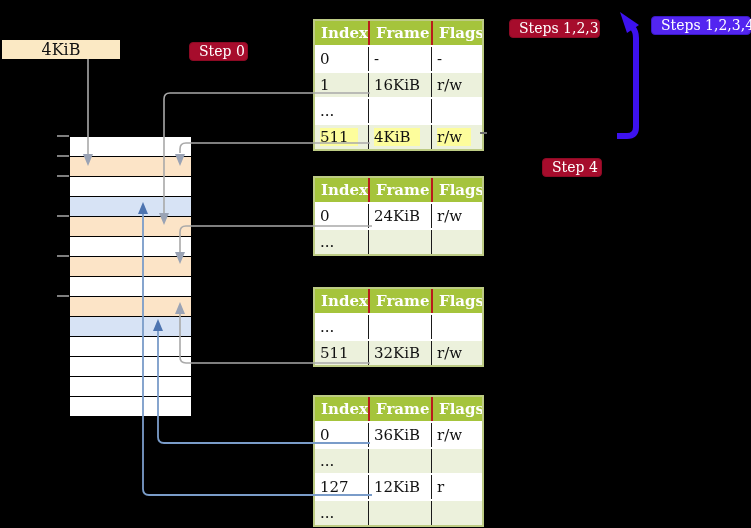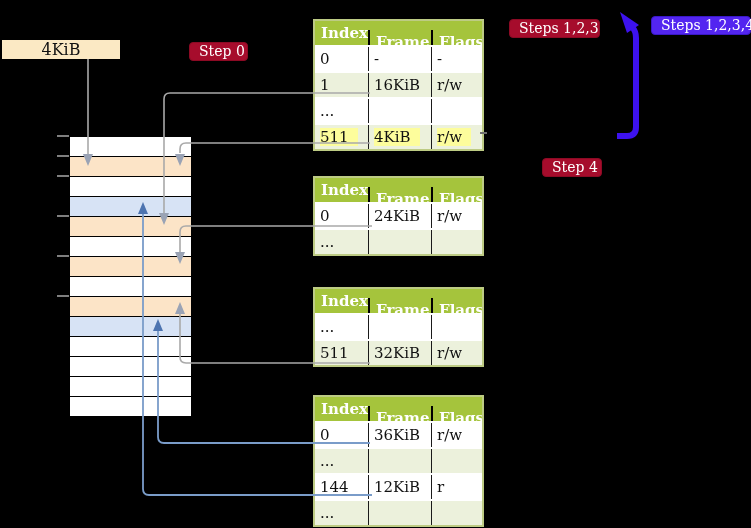--- a/index.html
+++ b/index.html
@@ -45,21 +45,21 @@
   #t1 { top:19px; }  #t2 { top:176px; }  #t3 { top:287px; }  #t4 { top:395px; }
   .trow { display:flex; height:24px; }
   .trow.body { border-top:2px solid #fff; }
   .tcell {
     box-sizing:border-box; padding:1px 0 0 5px; font-size:15px;
     color:#111; overflow:hidden; white-space:nowrap; line-height:22px;
   }
   .c0 { width:53px; } .c1 { width:63px; } .c2 { width:51px; }
   .trow.head { background:var(--hgreen); }
   .trow.head .tcell { color:#fff; font-weight:bold; padding-left:6px; }
-  .trow.head .tcell + .tcell { border-left:2px solid #000000;margin-top:9px; }
+  .trow.head .tcell + .tcell { border-left:2px solid #b91c1c; }
   .trow.body .tcell + .tcell { border-left:1px solid #1a1a1a; }
   .trow.body.green { background:var(--lgreen); }
   .trow.body.white { background:#fff; }
   .hl { background:var(--hl); padding-right:9px; }
   
   #overlay { position:absolute; left:0; top:0; pointer-events:none; }
   .gline  { fill:none; stroke:var(--gray);  stroke-width:1.6; }
   .ghead  { fill:#9aa3b5; stroke:none; }
   .bline  { fill:none; stroke:var(--sblue); stroke-width:1.8; }
   .bhead  { fill:#4d74b0; stroke:none; }
@@ -175,21 +175,21 @@
         <div class="tcell c0">0</div>
         <div class="tcell c1">36KiB</div>
         <div class="tcell c2">r/w</div>
       </div>
       <div class="trow body green">
         <div class="tcell c0">...</div>
         <div class="tcell c1"></div>
         <div class="tcell c2"></div>
       </div>
       <div class="trow body white">
-        <div class="tcell c0">144</div>
+        <div class="tcell c0">127</div>
         <div class="tcell c1">12KiB</div>
         <div class="tcell c2">r</div>
       </div>
       <div class="trow body green">
         <div class="tcell c0">...</div>
         <div class="tcell c1"></div>
         <div class="tcell c2"></div>
       </div>
     </div>
 

